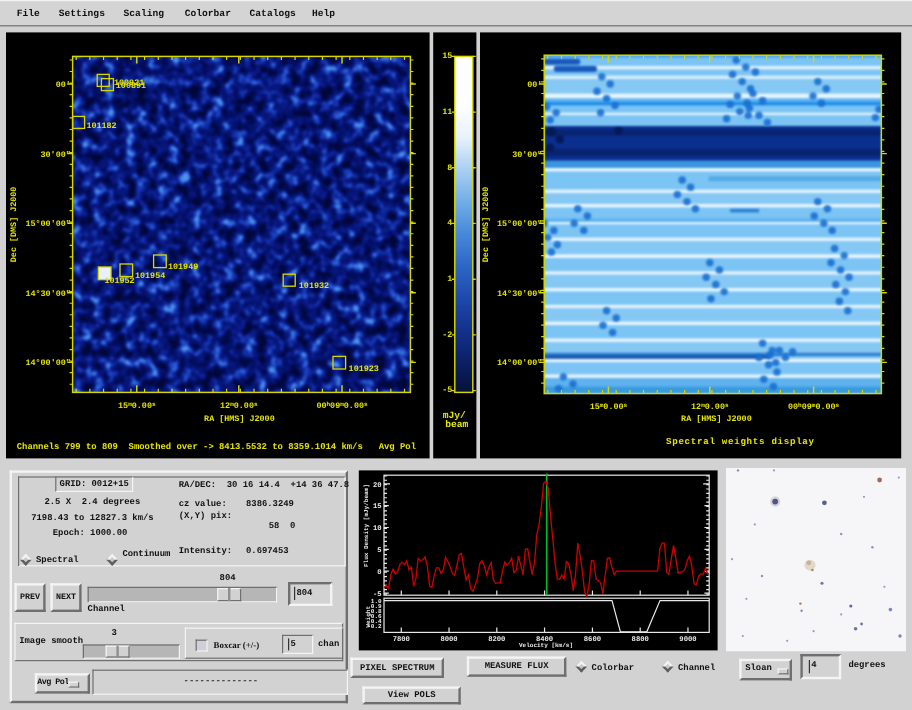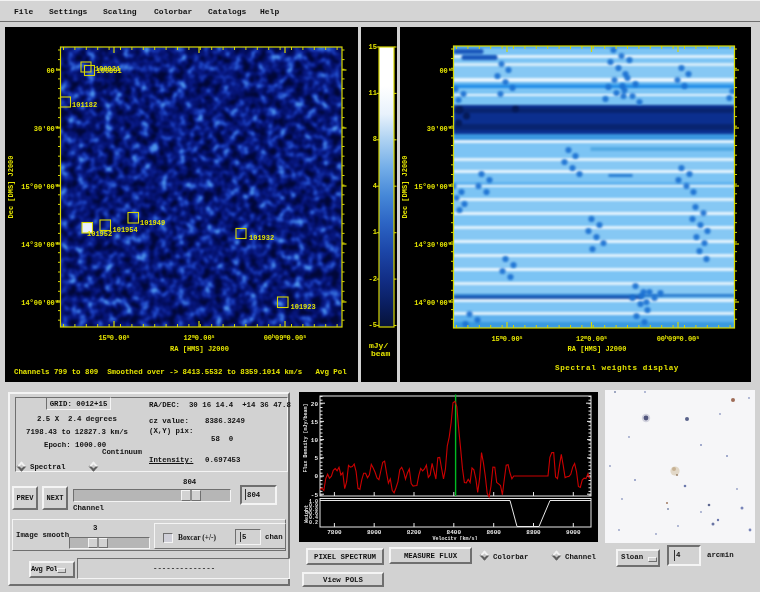--- a/index.html
+++ b/index.html
@@ -543,27 +543,27 @@
 
 <div class="raised" style="left:8px; top:392px; width:282px; height:194px;"></div>
 <div class="sunken1" style="left:15px; top:397px; width:273px; height:75px;"></div>
 <div class="sunken1 btntext t8" style="left:46px; top:397px; width:65px; height:13px;">GRID:&nbsp;0012+15</div>
 <div class="abs t8" style="left:37px; top:415px;font-family:Liberation Mono, monospace;">2.5 X&nbsp;&nbsp;2.4 degrees</div>
 <div class="abs t8" style="left:26px; top:428px;">7198.43 to 12827.3 km/s</div>
 <div class="abs t8" style="left:44px; top:441px;">Epoch: 1000.00</div>
 <div class="diamond" style="left:18px; top:463px;"></div>
 <div class="abs t8" style="left:30px; top:463px;">Spectral</div>
 <div class="diamond" style="left:90px; top:463px;"></div>
-<div class="abs t8" style="left:102px; top:448px;font-family:Liberation Mono, monospace;">Continuum</div>
+<div class="abs t8" style="left:102px; top:458px;font-family:Liberation Mono, monospace;">Continuum</div>
 <div class="abs t8" style="left:149px; top:401px;">RA/DEC:&nbsp;&nbsp;30 16 14.4&nbsp;&nbsp;+14 36 47.8</div>
 <div class="abs t8" style="left:149px; top:417px;text-align:center;">cz value:</div>
 <div class="abs t8" style="left:205px; top:417px;">8386.3249</div>
 <div class="abs t8" style="left:149px; top:427px;">(X,Y) pix:</div>
-<div class="abs t8" style="left:211px; top:435px;">58&nbsp;&nbsp;0</div>
-<div class="abs t8" style="left:149px; top:456px;text-decoration:underline;">Intensity:</div>
+<div class="abs t8" style="left:224px; top:435px;">58&nbsp;&nbsp;0</div>
+<div class="abs t8" style="left:149px; top:456px;">Intensity:</div>
 <div class="abs t8" style="left:205px; top:456px;">0.697453</div>
 
 <div class="raised" style="left:12px; top:486px; width:26px; height:24px;">
       <div class="btntext t7" style="width:100%;height:100%;">PREV</div>
     </div>
 <div class="raised" style="left:42px; top:486px; width:26px; height:24px;">
       <div class="btntext t7" style="width:100%;height:100%;text-align:right;">NEXT</div>
     </div>
 <div class="abs t8" style="left:183px; top:478px;">804</div>
 <div class="sunken1" style="left:73px; top:489px; width:158px; height:13px; background:#b6b6b6;"></div>
@@ -715,21 +715,21 @@
     <text x="17" y="130.5" text-anchor="end">0.2</text>
     <text x="154" y="146.5" text-anchor="middle">Velocity [km/s]</text>
   </g>
   <text x="6" y="45" font-family="Liberation Mono,monospace" font-weight="bold" font-size="5" fill="#e8e8e8" text-anchor="middle" transform="rotate(-90 6 45)">Flux Density [mJy/beam]</text>
   <text x="7" y="121" font-family="Liberation Mono,monospace" font-weight="bold" font-size="5" fill="#e8e8e8" text-anchor="middle" transform="rotate(-90 7 121)">Weight</text>
   <line x1="154.6" y1="1.5" x2="154.6" y2="103" stroke="#00bb22" stroke-width="1.4"></line>
   <polyline points="320.0,489.8 321.9,488.0 323.8,490.5 325.7,478.9 327.6,474.2 329.5,478.3 331.4,476.1 333.3,470.3 335.2,468.6 337.1,470.7 339.0,467.3 340.9,475.0 342.8,472.6 344.7,488.7 346.6,482.0 348.5,465.4 350.4,467.1 352.3,466.5 354.2,464.0 356.1,471.6 358.0,488.3 359.9,489.3 361.8,479.7 363.7,473.2 365.6,473.2 367.5,477.8 369.4,474.9 371.3,464.5 373.2,468.0 375.1,472.3 377.0,477.9 378.9,479.6 380.8,471.0 382.7,462.3 384.6,461.2 386.5,472.7 388.4,483.2 390.3,478.9 392.2,490.2 394.1,492.8 396.0,487.7 397.9,481.8 399.8,469.7 401.7,467.3 403.6,471.6 405.5,479.2 407.4,472.9 409.3,469.0 411.2,483.6 413.1,486.1 415.0,485.7 416.9,485.5 418.8,475.3 420.7,468.4 422.6,470.9 424.5,468.9 426.4,465.1 428.3,477.3 430.2,474.9 432.1,463.3 434.0,471.3 435.9,479.0 437.8,457.8 439.7,457.4 441.6,468.5 443.5,478.8 445.4,469.1 447.3,445.8 449.2,437.1 451.1,423.0 453.0,402.7 454.9,401.3 456.8,406.6 458.7,428.9 460.6,448.4 462.5,468.9 464.4,482.5 466.3,482.8 468.2,479.3 470.1,482.5 472.0,468.0 473.9,469.8 475.8,478.6 477.7,492.3 479.6,478.7 481.5,452.6 483.4,462.7 485.3,476.1 487.2,493.3 489.1,497.0 491.0,486.1 492.9,467.1 494.8,467.3 496.7,482.4 498.6,483.9 500.5,485.5 502.4,494.8 504.3,479.3 506.2,465.3 508.1,464.8 510.0,473.0 511.9,478.8 513.8,476.0 515.7,476.0 517.6,476.0 519.5,476.0 521.4,476.0 523.3,476.0 525.2,476.0 527.1,476.0 529.0,476.0 530.9,476.0 532.8,476.0 534.7,476.0 536.6,476.0 538.5,476.0 540.4,476.0 542.3,476.0 544.2,476.0 546.1,476.0 548.0,476.0 549.9,457.3 551.8,452.6 553.7,452.6 555.6,477.0 557.5,478.6 559.4,465.8 561.3,454.4 563.2,465.3 565.1,477.6 567.0,476.7 568.9,476.4 570.8,474.3 572.7,467.1 574.6,463.5 576.5,471.6 578.4,486.5 580.3,487.4 582.2,480.0 584.1,478.1 586.0,478.6 587.9,473.7 589.8,478.6" fill="none" stroke="#cc0000" stroke-width="1.1" transform="translate(-301,-393)"></polyline>
   <polyline points="19,107.5 209,107.5 216,133.5 238,133.5 249,107.5 290,107.5" fill="none" stroke="#e8e8e8" stroke-width="1"></polyline>
 </svg>
 
-<div class="raised" style="left:306px; top:548px; width:78px; height:17px;">
+<div class="raised" style="left:292px; top:548px; width:78px; height:17px;">
       <div class="btntext t8" style="width:100%;height:100%;">PIXEL SPECTRUM</div>
     </div>
 <div class="raised" style="left:389px; top:547px; width:83px; height:17px;text-align:right;">
       <div class="btntext t8" style="width:100%;height:100%;">MEASURE FLUX</div>
     </div>
 <div class="diamond" style="left:481px; top:552px;"></div>
 <div class="abs t8" style="left:493px; top:553px;">Colorbar</div>
 <div class="diamond" style="left:553px; top:552px;"></div>
 <div class="abs t8" style="left:565px; top:553px;">Channel</div>
 <div class="raised" style="left:302px; top:572px; width:82px; height:15px;">
@@ -771,14 +771,14 @@
     <circle cx="145" cy="140" r="1.4" fill="#5a6aaa"></circle>
   </g>
 </svg>
 <div class="raised" style="left:616px; top:549px; width:44px; height:18px;"></div>
 <div class="abs t8" style="left:621px; top:553px;">Sloan</div>
 <div class="raised1" style="left:648px; top:557px; width:9px; height:5px;"></div>
 <div class="sunken" style="left:667px; top:545px; width:34px; height:21px;">
       <span class="abs" style="left:5px; top:3px; width:1px; height:11px; background:#333;"></span>
       <span class="t8" style="position:absolute; left:7px; top:4px;">4</span>
     </div>
-<div class="abs t8" style="left:707px; top:551px;">arcmin</div>
+<div class="abs t8" style="left:707px; top:551px;">degrees</div>
 
 </div>
 </body></html>

